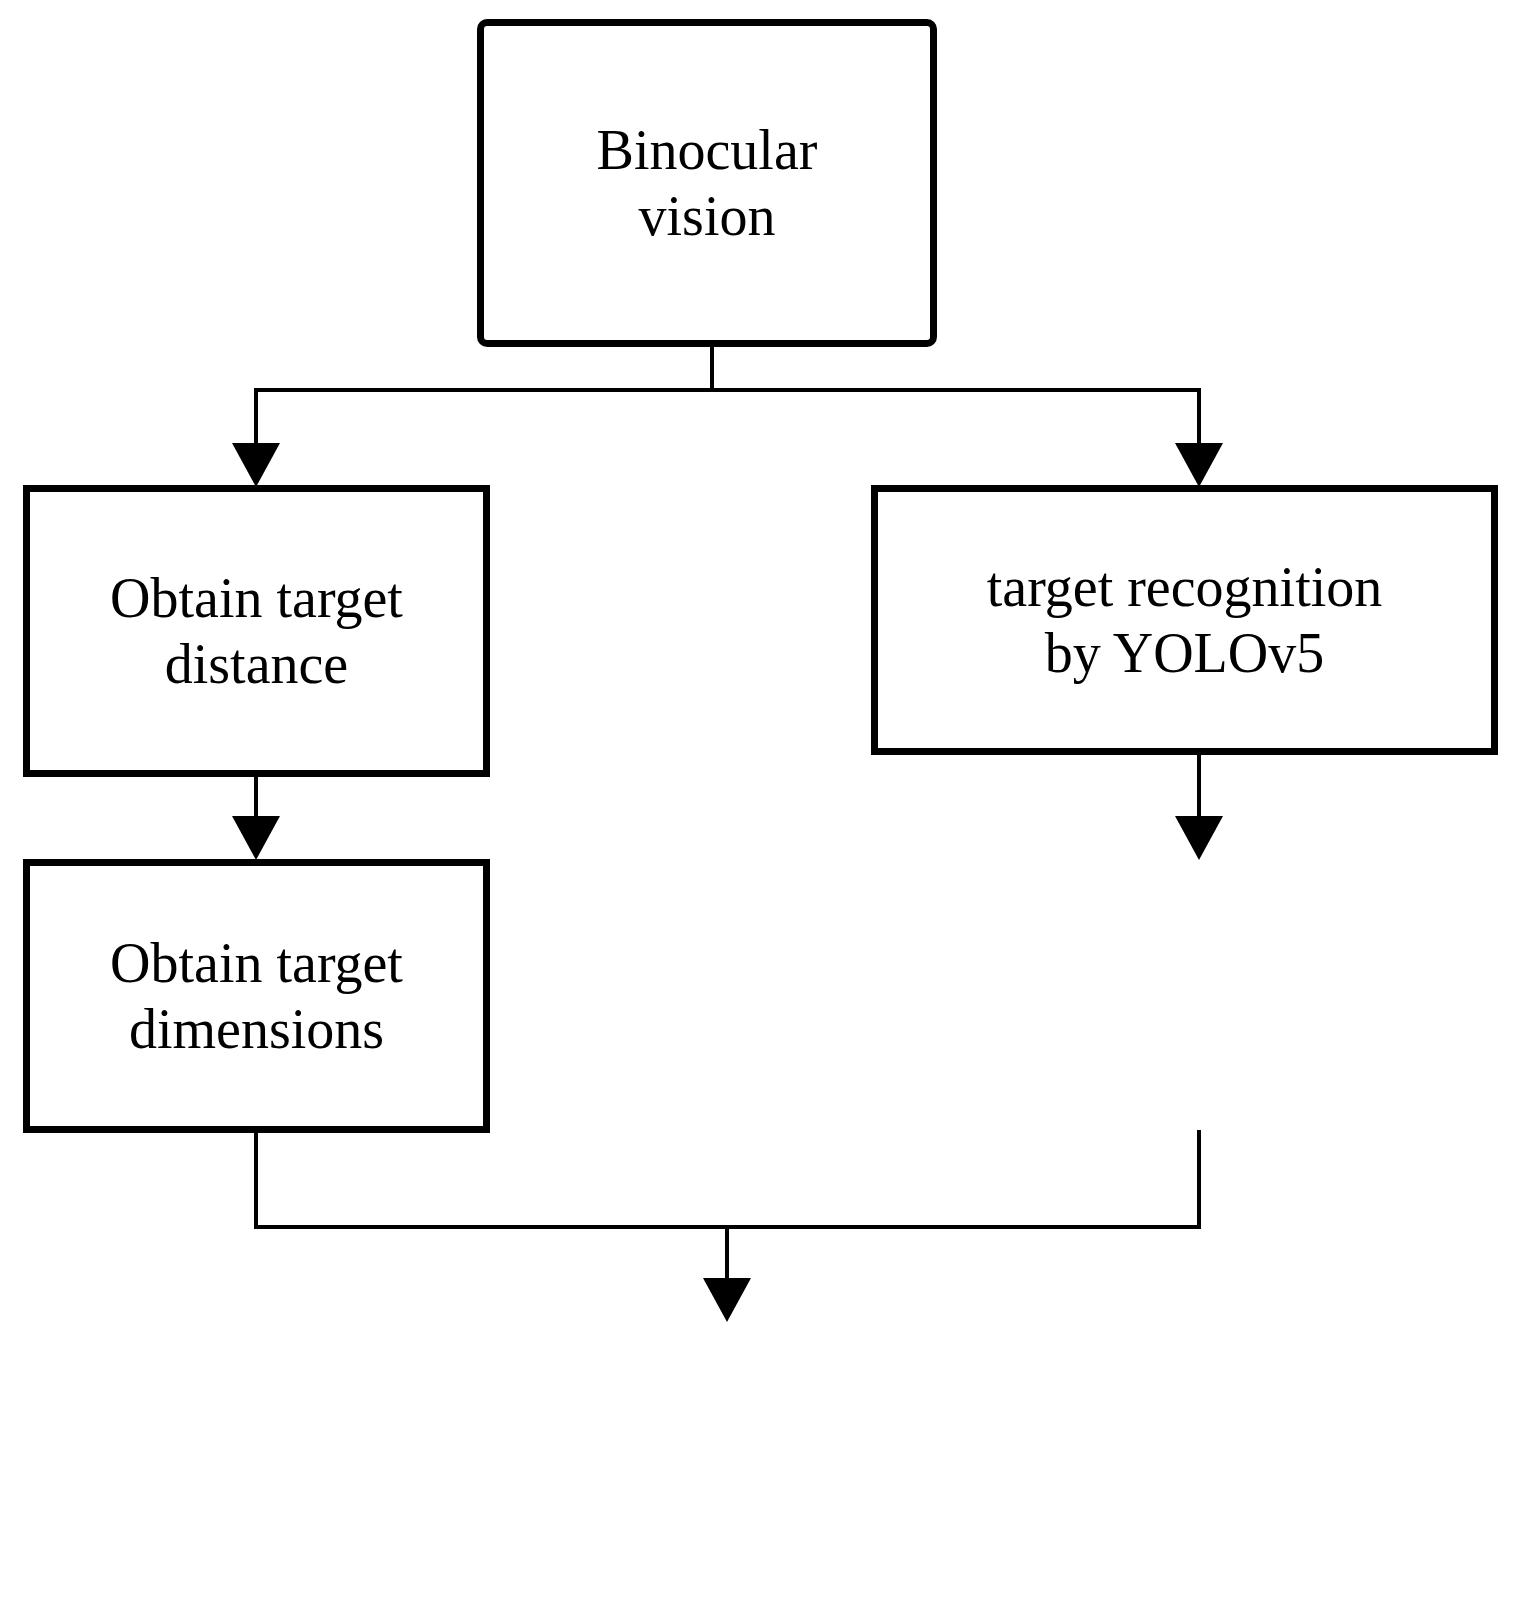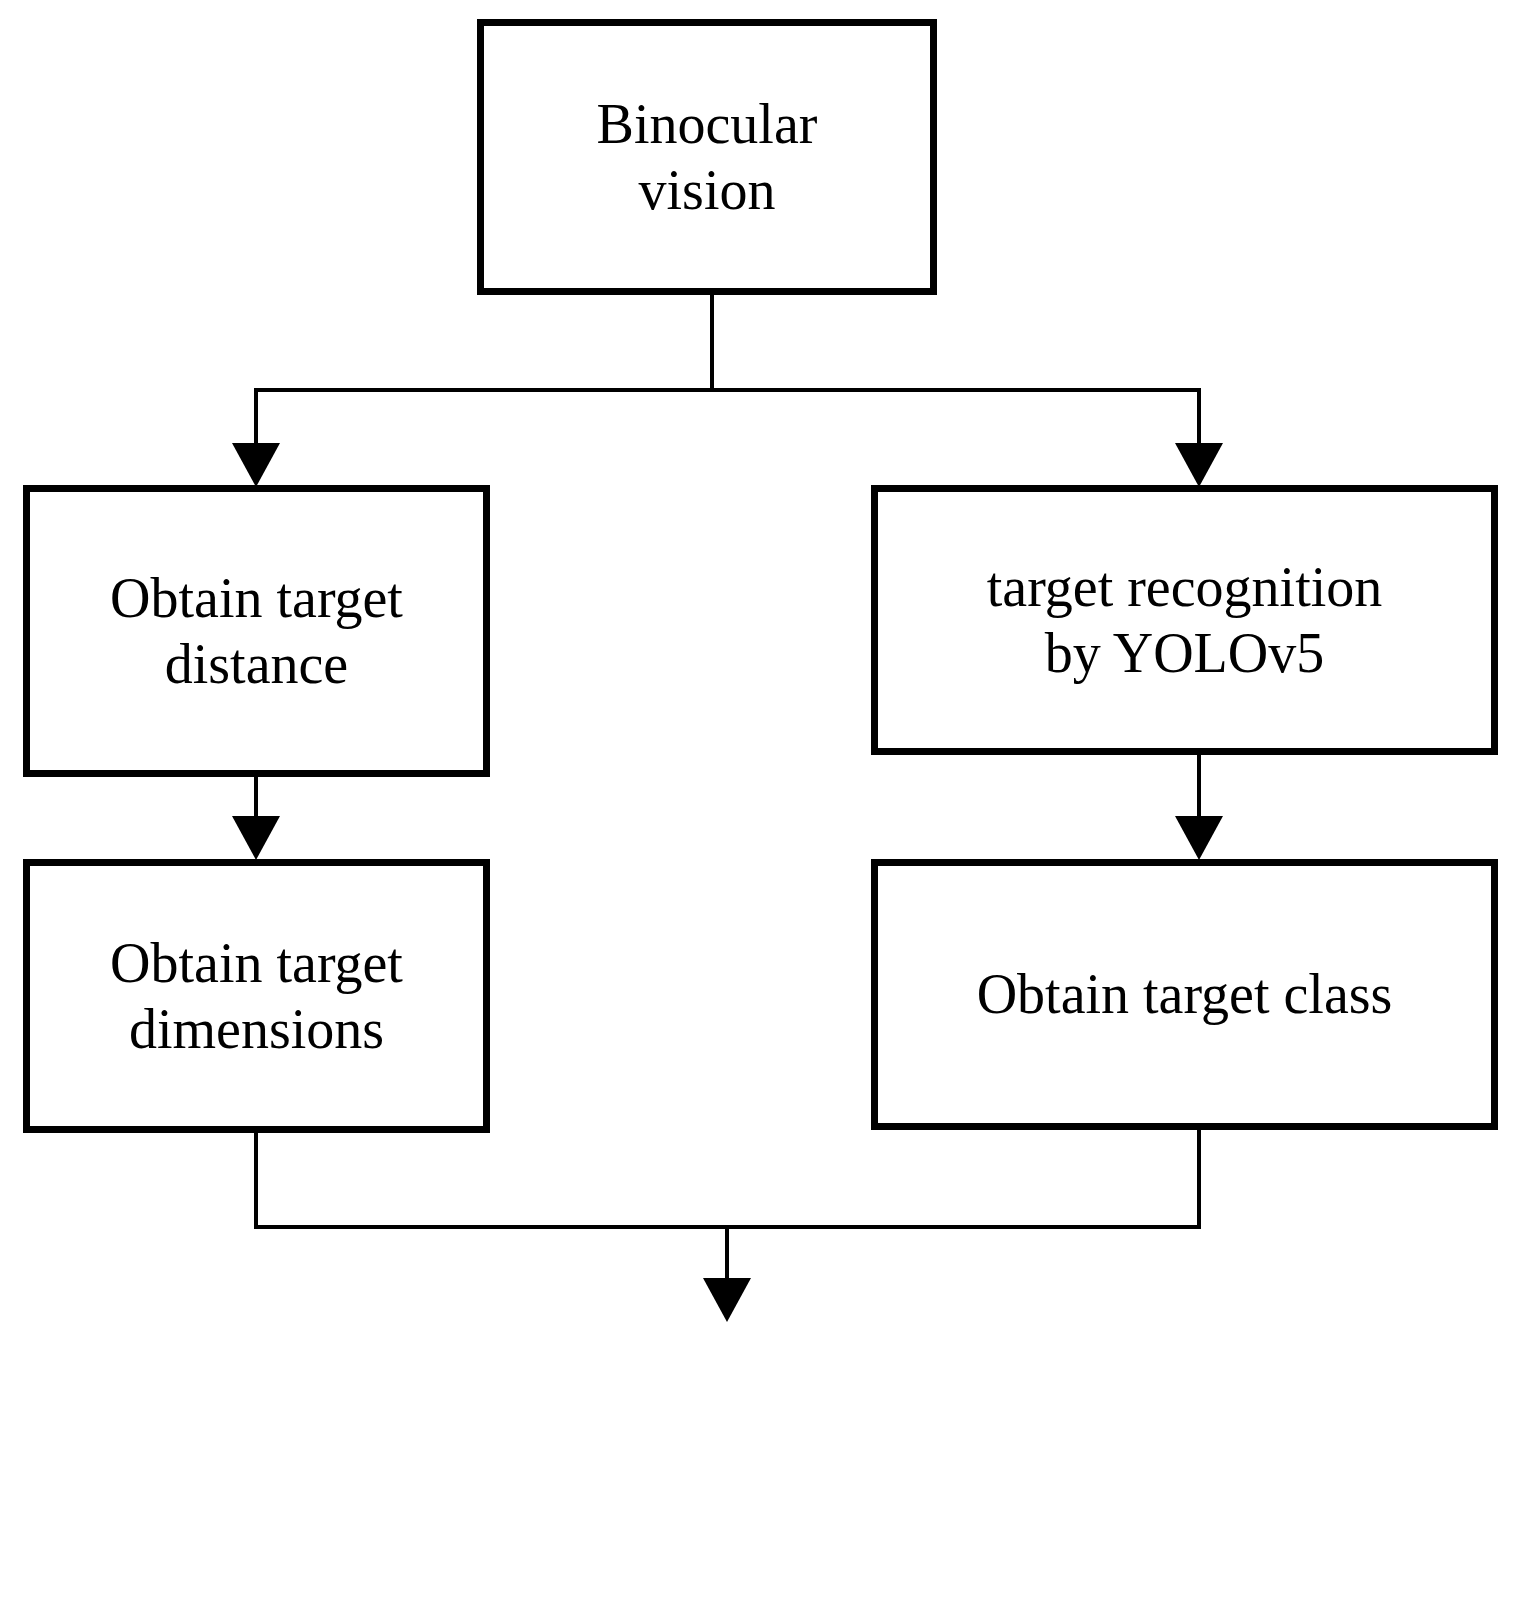--- a/index.html
+++ b/index.html
@@ -29,21 +29,21 @@
     color: #000000;
     z-index: 3;
   }
   .node .label {
     display: block;
     line-height: 1.18;
     padding: 0 10px;
     white-space: pre-line;
   }
 
-  #node-binocular-vision { left: 477px;  top: 19px;   width: 460px;  height: 276px; }
+  #node-binocular-vision { left: 477px;  top: 19px;   width: 460px;  height: 328px; border-radius: 10px; }
   #node-binocular-vision .label  { font-size: 56px; }
 
   #node-obtain-target-distance { left: 23px; top: 485px; width: 467px; height: 292px; }
   #node-obtain-target-distance .label { font-size: 56px; }
 
   #node-target-recognition { left: 871px; top: 485px; width: 627px; height: 270px; }
   #node-target-recognition .label { font-size: 56px; }
 
   #node-obtain-target-dimensions { left: 23px; top: 859px; width: 467px; height: 274px; }
   #node-obtain-target-dimensions .label { font-size: 56px; }
@@ -114,23 +114,20 @@
   <div class="node" id="node-target-recognition">
     <span class="label">target recognition
 by YOLOv5</span>
   </div>
 
   <div class="node" id="node-obtain-target-dimensions">
     <span class="label">Obtain target
 dimensions</span>
   </div>
 
-  <div class="node" id="node-obtain-target-class">
-    <span class="label">Obtain target class</span>
-  </div>
 
 
   <div class="conn v" id="edge-split-stem"></div>
   <div class="conn h" id="edge-split-bar"></div>
   <div class="conn v" id="edge-split-left-drop"></div>
   <div class="conn v" id="edge-split-right-drop"></div>
   <div class="arrowhead" id="arrow-to-obtain-target-distance"></div>
   <div class="arrowhead" id="arrow-to-target-recognition"></div>
 
   <div class="conn v" id="edge-distance-to-dimensions"></div>

